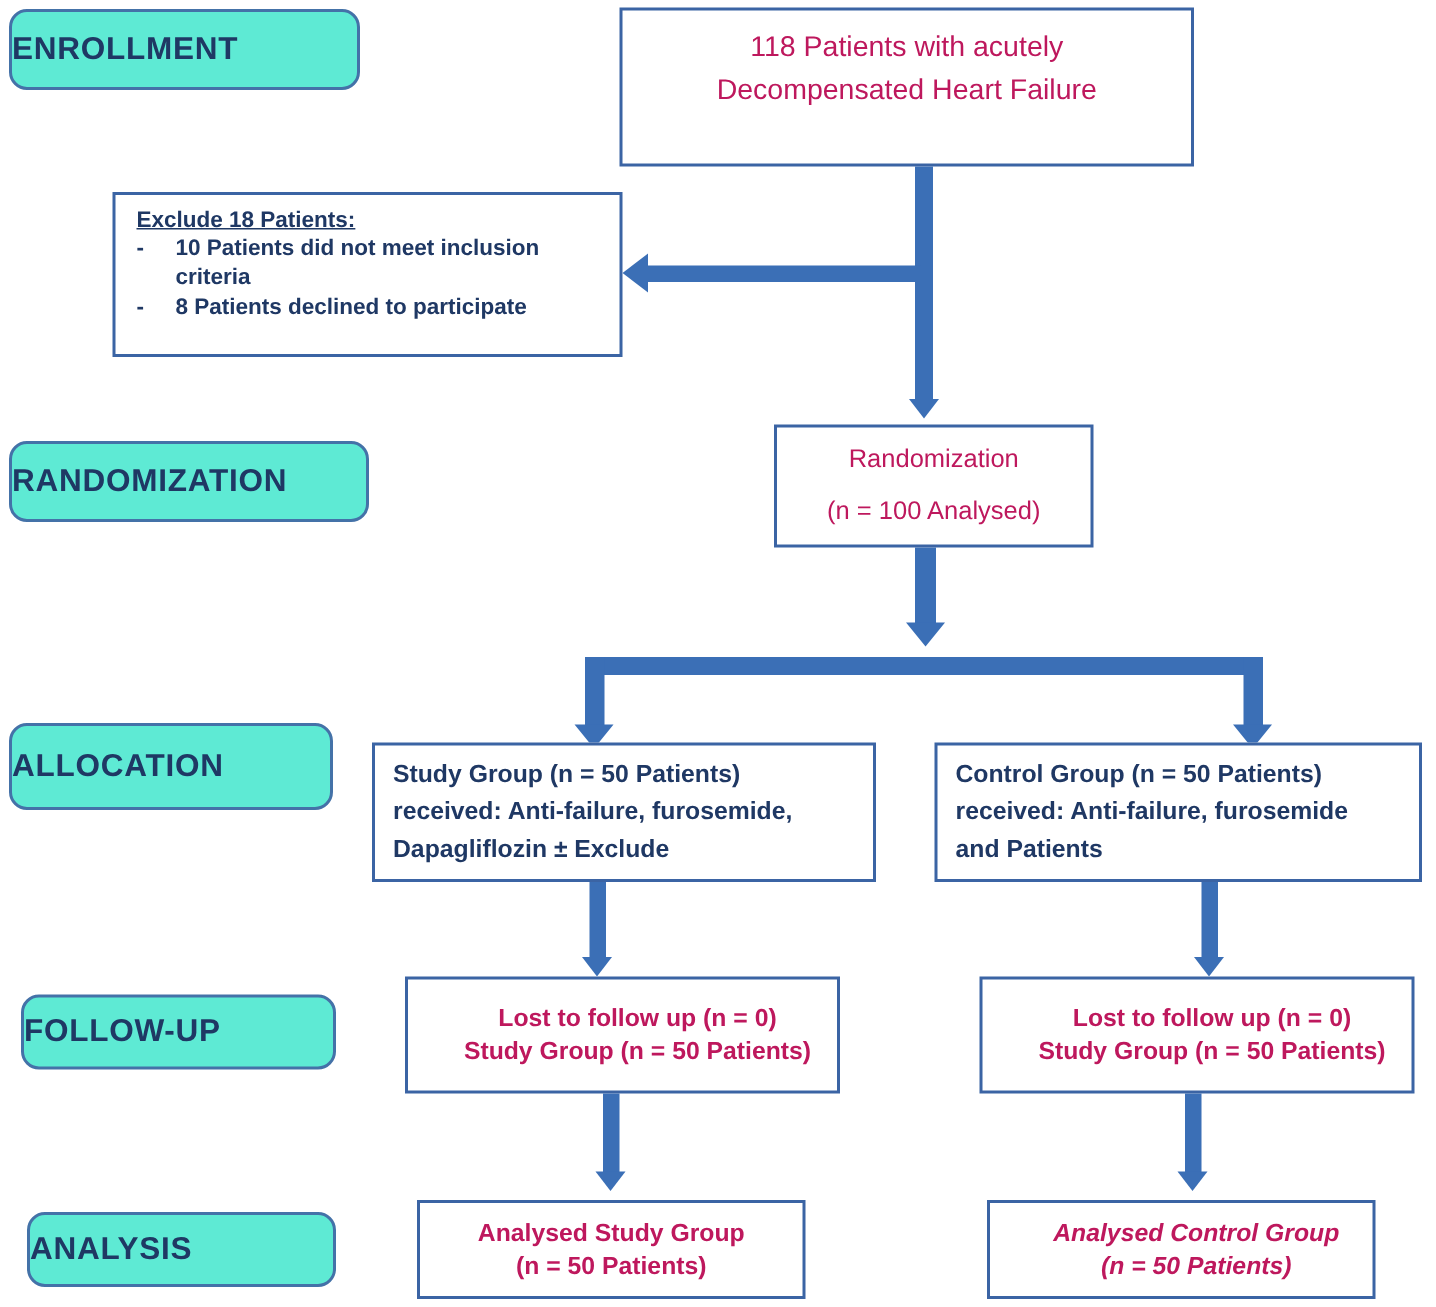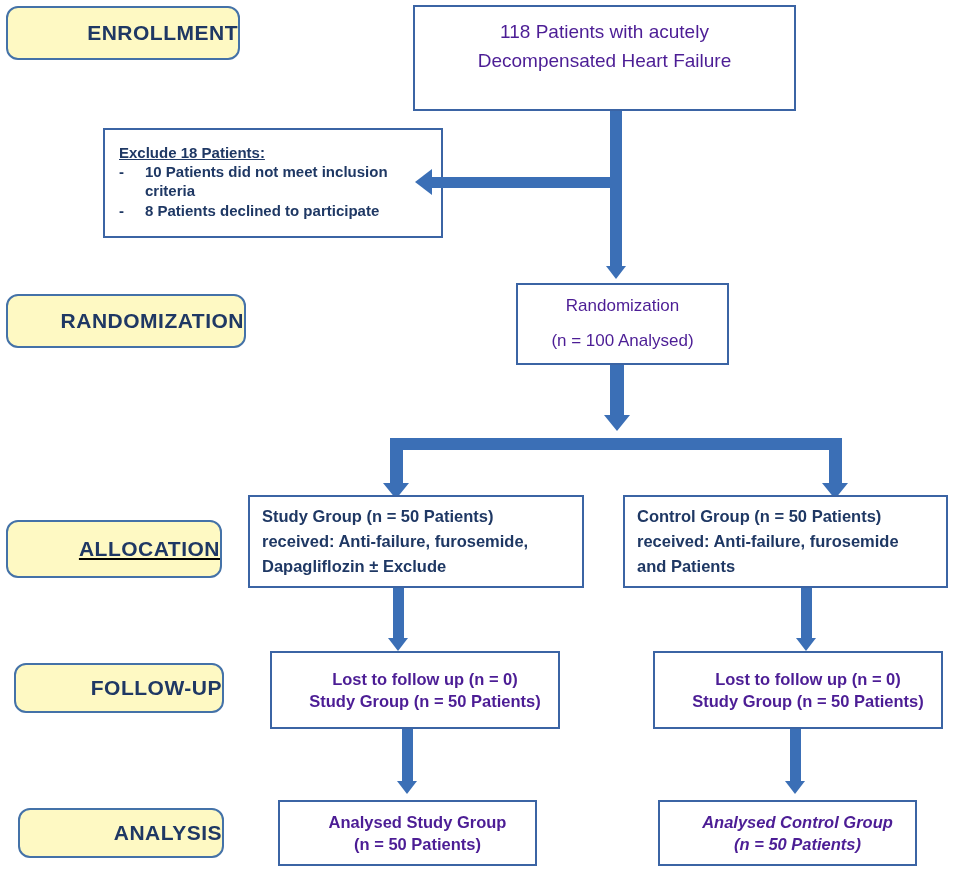--- a/index.html
+++ b/index.html
@@ -14,26 +14,26 @@
     position: relative;
     width: 957px;
     height: 871px;
     background: #ffffff;
     overflow: hidden;
   }
 
   
   .stage-pill {
     position: absolute;
-    background: #fef9c3;
+    background: #5eead4;
     border: 2px solid #4472a8;
     border-radius: 12px;
     display: flex;
     align-items: center;
-    justify-content: flex-end;
+    justify-content: flex-start;
     box-sizing: border-box;
   }
   .stage-pill .pill-label {
     color: #1f3864;
     font-weight: bold;
     font-size: 21px;
     letter-spacing: 0.5px;
     text-align: center;
     white-space: nowrap;
   }
@@ -42,21 +42,21 @@
   .flow-box {
     position: absolute;
     background: #ffffff;
     border: 2px solid #3b64a4;
     box-sizing: border-box;
     display: flex;
     flex-direction: column;
     justify-content: center;
   }
   .flow-box .box-text {
-    color: #4c1d95;
+    color: #be185d;
     font-size: 17px;
     line-height: 1.5;
   }
   .box-center {
     align-items: center;
     text-align: center;
   }
   .box-center .box-text {
     width: 100%;
     text-align: center;
@@ -78,22 +78,21 @@
     font-size: 17px;
     line-height: 1.1;
   }
   #box-randomization .box-text.spaced {
     margin-top: 16px;
   }
 
   
   #box-exclusion {
     padding: 8px 10px 8px 14px;
-    justify-content: center;
-    margin-left: 28px;
+    justify-content: flex-start;
   }
   #box-exclusion .excl-title {
     color: #1f3864;
     font-weight: bold;
     font-size: 15px;
     text-decoration: underline;
     margin-bottom: 2px;
   }
   #box-exclusion .excl-item {
     display: flex;
@@ -178,21 +177,21 @@
 <div id="canvas">
 
   <div class="stage-pill" id="pill-enrollment" style="left:6px; top:6px; width:234px; height:54px;">
     <span class="pill-label">ENROLLMENT</span>
   </div>
 
   <div class="stage-pill" id="pill-randomization" style="left:6px; top:294px; width:240px; height:54px;">
     <span class="pill-label">RANDOMIZATION</span>
   </div>
 
-  <div class="stage-pill" id="pill-allocation" style="left:6px; top:520px; width:216px; height:58px;text-decoration:underline;">
+  <div class="stage-pill" id="pill-allocation" style="left:6px; top:482px; width:216px; height:58px;">
     <span class="pill-label">ALLOCATION</span>
   </div>
 
   <div class="stage-pill" id="pill-followup" style="left:14px; top:663px; width:210px; height:50px;">
     <span class="pill-label">FOLLOW-UP</span>
   </div>
 
   <div class="stage-pill" id="pill-analysis" style="left:18px; top:808px; width:206px; height:50px;">
     <span class="pill-label">ANALYSIS</span>
   </div>
@@ -276,21 +275,21 @@
 
   <div class="conn">
     <div class="v-bar" style="left:402px; top:729px; width:11px; height:54px;"></div>
     <div class="arrow-down small" style="left:397px; top:781px;"></div>
   </div>
   <div class="conn">
     <div class="v-bar" style="left:790px; top:729px; width:11px; height:54px;"></div>
     <div class="arrow-down small" style="left:785px; top:781px;"></div>
   </div>
 
-  <div class="flow-box box-center bold-center" id="box-analysis-left" style="left:278px; top:800px; width:259px; height:66px;">
+  <div class="flow-box box-center bold-center" id="box-analysis-left" style="left:278px; top:800px; width:259px; height:66px;align-items:flex-end;">
     <div class="box-text">Analysed Study Group</div>
     <div class="box-text">(n = 50 Patients)</div>
   </div>
 
   <div class="flow-box box-center bold-center" id="box-analysis-right" style="left:658px; top:800px; width:259px; height:66px;font-style:italic;">
     <div class="box-text">Analysed Control Group</div>
     <div class="box-text">(n = 50 Patients)</div>
   </div>
 
 </div>

